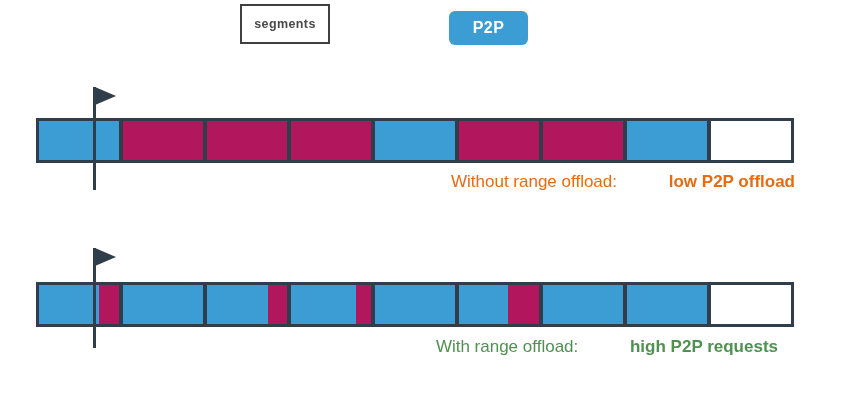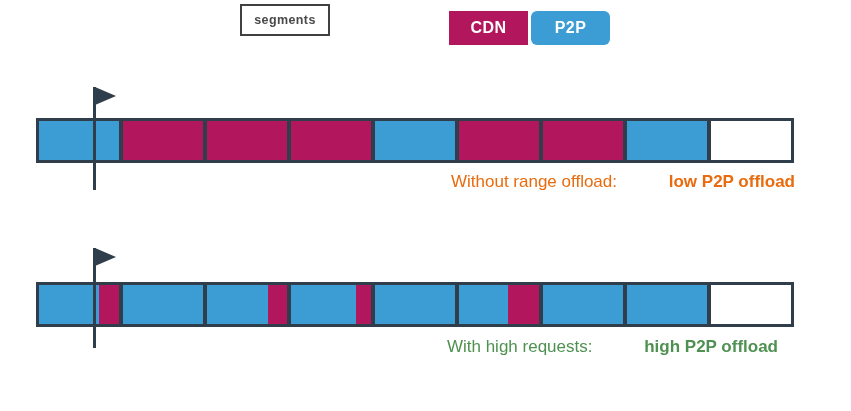--- a/index.html
+++ b/index.html
@@ -6,21 +6,21 @@
     --cdn:#B2165C; --p2p:#3B9DD3; --outline:#2F3E4A; --empty:#FFFFFF;
     --orange:#EA6B0D; --green:#4E9150; --label-gray:#4A4A4A; --box-border:#404040;
   }
   html,body{margin:0;padding:0;background:#fff;}
   .canvas{
     position:relative; width:851px; height:411px; background:#fff; overflow:hidden;
     font-family:"Liberation Sans", sans-serif;
   }
   
   .seg-label-box{
-    position:absolute; left:240px; top:4px; width:90px; height:32px;
+    position:absolute; left:240px; top:4px; width:90px; height:40px;
     border:2px solid var(--box-border); box-sizing:border-box;
     display:flex; align-items:center; justify-content:center;
   }
   .seg-label-box span{
     font-size:12.5px; font-weight:bold; color:var(--label-gray); letter-spacing:.4px;
   }
   
   .legend{position:absolute; left:449px; top:11px; display:flex; gap:3px;}
   .legend-chip{
     width:79px; height:34px; display:flex; align-items:center; justify-content:center;
@@ -62,23 +62,20 @@
 </head>
 <body>
 
 <div class="canvas">
 
   <div class="seg-label-box">
     <span>segments</span>
   </div>
 
   <div class="legend">
-    <div class="legend-chip cdn">
-      <span>CDN</span>
-    </div>
     <div class="legend-chip p2p">
       <span>P2P</span>
     </div>
   </div>
 
   <div class="playhead-flag ph1"></div>
   <div class="playhead-line ph1"></div>
   <div class="bar bar1">
       <div class="segment p2p"></div>
       <div class="segment cdn"></div>
@@ -109,16 +106,16 @@
       </div>
       <div class="segment p2p"></div>
       <div class="segment p2p">
         <div class="cdn-tail" style="width: 39%;"></div>
       </div>
       <div class="segment p2p"></div>
       <div class="segment p2p"></div>
       <div class="segment empty"></div>
     </div>
   <div class="caption c2">
-    <span>With high requests: </span><b>high P2P offload</b>
+    <span>With range offload: </span><b>high P2P requests</b>
   </div>
 
 </div>
 
 </body></html>

